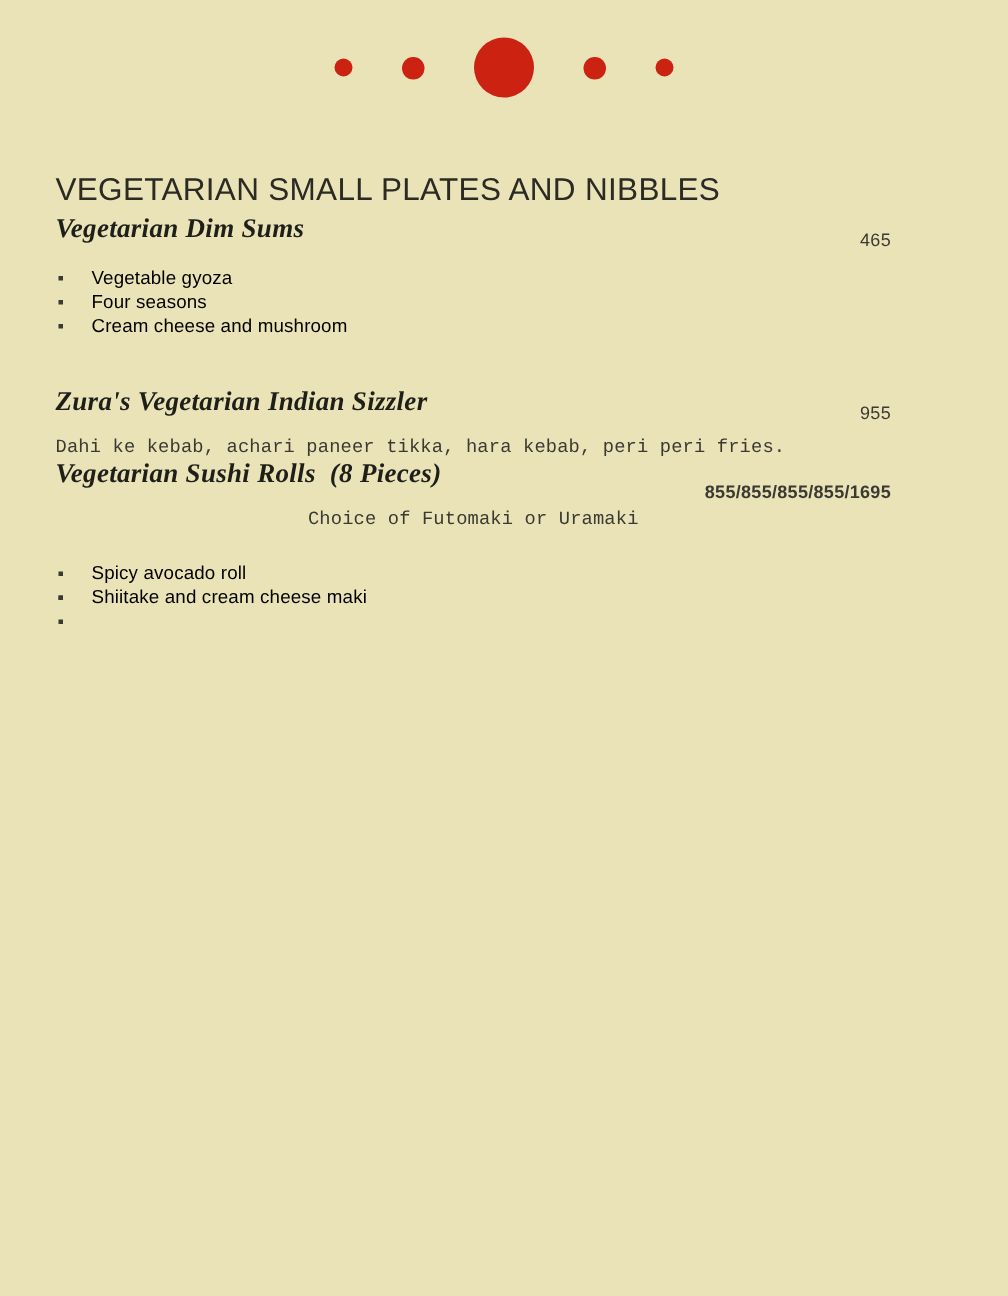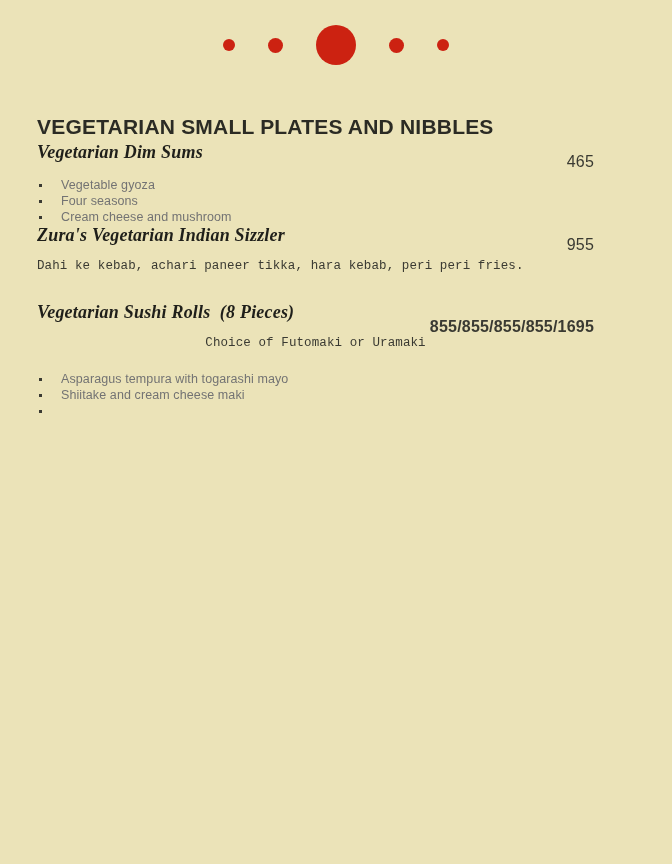--- a/index.html
+++ b/index.html
@@ -43,21 +43,21 @@
   .dot.s-sm { width: 12px; height: 12px; }
   .dot.s-md { width: 15px; height: 15px; }
   .dot.s-lg { width: 40px; height: 40px; }
 
   
   .section-title {
     position: absolute;
     left: 37px;
     top: 101px;
     font-size: 21px;
-    font-weight: bold;
+    font-weight: normal;
     letter-spacing: 0.2px;
     color: #2b2b24;
     white-space: nowrap;
   }
 
   
   .items {
     position: absolute;
     left: 0;
     top: 142px;
@@ -78,65 +78,65 @@
     font-weight: bold;
     font-size: 18px;
     color: #1f1f1a;
     letter-spacing: 0.2px;
     display: inline-block;
     white-space: pre;
   }
   .item-price {
     position: absolute;
     right: 0;
-    font-size: 16px;
+    font-size: 12px;
     color: #3a3a32;
     text-align: right;
     white-space: nowrap;
     letter-spacing: 0.2px;
   }
   .item-desc {
     font-size: 12.5px;
     color: #3a3a32;
     letter-spacing: 0.1px;
     font-family: Liberation Mono, monospace;
   }
   .bullets {
     list-style: none;
     margin: 0;
     padding: 0;
   }
   .bullet {
     position: relative;
     font-size: 12.5px;
-    color: #737373;
+    color: #000000;
     line-height: 16px;
     padding-left: 24px;
     letter-spacing: 0.1px;
   }
   .bullet .bullet-dot {
     position: absolute;
     left: 2px;
     top: 7px;
     width: 2.5px;
     height: 2.5px;
     background: #3a3a32;
     display: block;
   }
 
   
   .item-1 { margin-top: 0; }
   .item-1 .item-price { top: 11px; }
   .item-1 .bullets { margin-top: 14px; }
 
-  .item-2 { }
+  .item-2 { margin-top: 32px; }
   .item-2 .item-price { top: 11px; }
   .item-2 .item-desc { margin-top: 13px; }
 
-  .item-3 { margin-top: 29px; }
+  .item-3 { }
   .item-3 .item-price { top: 16px; font-weight: bold; }
   .item-3 .item-desc { margin-top: 13px; text-align: center; }
   .item-3 .bullets { margin-top: 21px; }
 </style>
 </head>
 <body>
 
 <div class="page">
 
   <div class="dot-row">
@@ -182,21 +182,24 @@
 
     <div class="item item-3">
       <div class="item-head">
         <span class="item-name">Vegetarian Sushi Rolls  (8 Pieces)</span>
         <span class="item-price">855/855/855/855/1695</span>
       </div>
       <div class="item-desc">Choice of Futomaki or Uramaki</div>
       <ul class="bullets">
         <li class="bullet">
           <span class="bullet-dot"></span>
-          <span>Asparagus tempura with togarashi mayo</span>
+          <span>Spicy avocado roll</span>
+        </li>
+        <li class="bullet">
+          <span class="bullet-dot"></span>
         </li>
         <li class="bullet">
           <span class="bullet-dot"></span>
           <span>Shiitake and cream cheese maki</span>
         </li>
         <li class="bullet">
           <span class="bullet-dot"></span>
         </li>
       </ul>
     </div>

